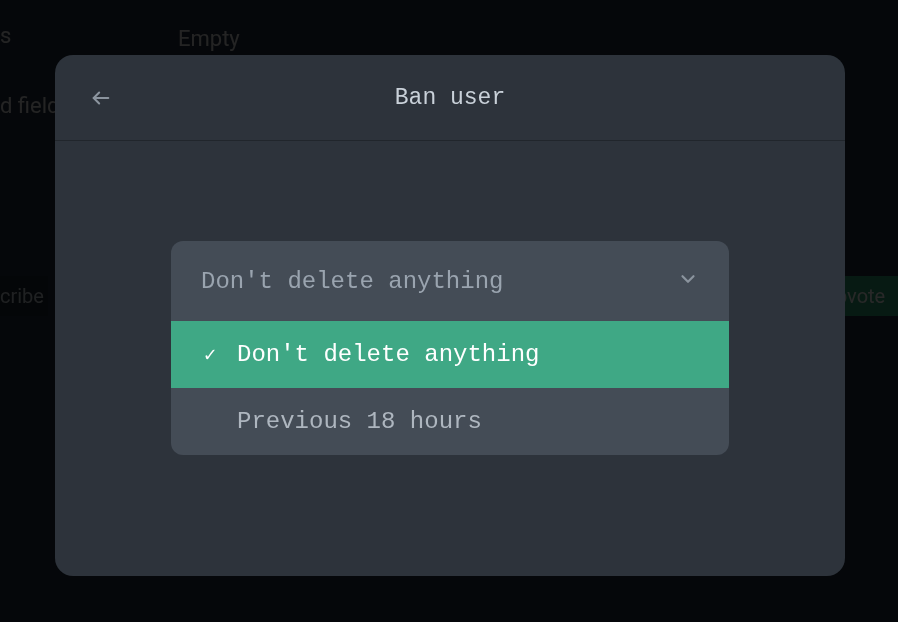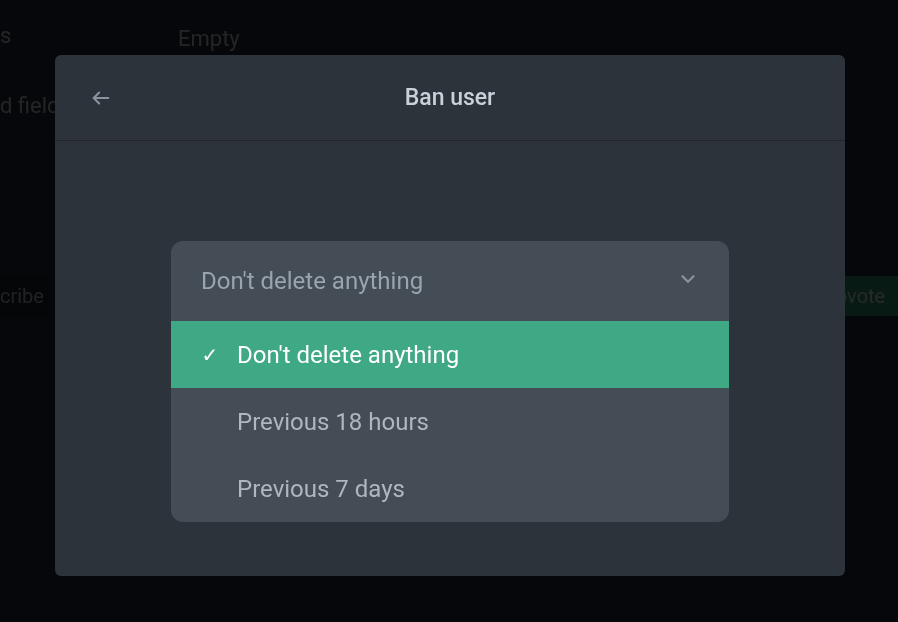--- a/index.html
+++ b/index.html
@@ -66,24 +66,25 @@
       background: rgba(0,0,0,0.55);
     }
 
     .modal {
       position: absolute;
       left: 55px;
       top: 55px;
       width: 790px;
       height: 521px;
       background: #2d333b;
-      border-radius: 6px;
+      border-radius: 18px;
       overflow: hidden;
       display: flex;
       flex-direction: column;
+      font-family: Liberation Mono, monospace;
     }
 
     .modal-header {
       position: relative;
       height: 86px;
       display: flex;
       align-items: center;
       justify-content: center;
       border-bottom: 1px solid rgba(0,0,0,0.25);
     }
@@ -215,20 +216,16 @@
 
       <div class="dropdown">
         <div class="dropdown-option selected">
           <span class="check">✓</span>
           <span>Don't delete anything</span>
         </div>
         <div class="dropdown-option">
           <span class="check">✓</span>
           <span>Previous 18 hours</span>
         </div>
-        <div class="dropdown-option">
-          <span class="check">✓</span>
-          <span>Previous 7 days</span>
-        </div>
       </div>
     </div>
   </div>
 </div>
 
 </body></html>

